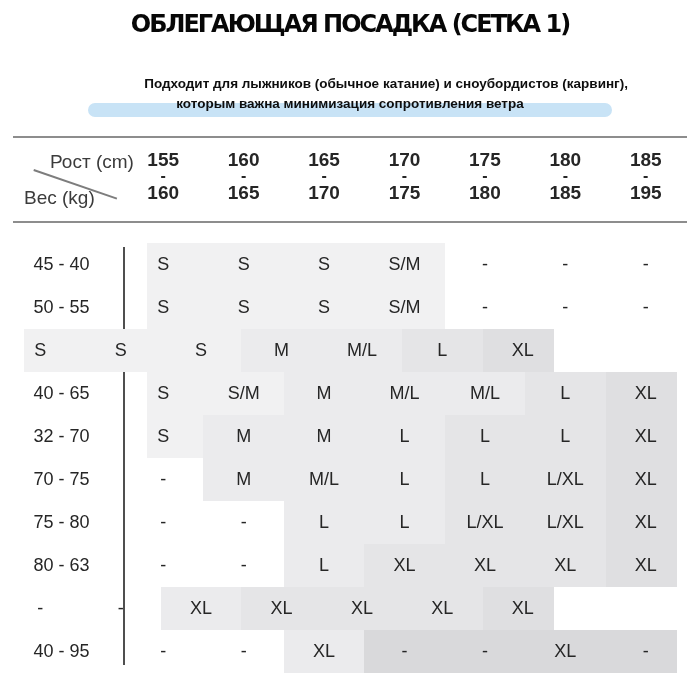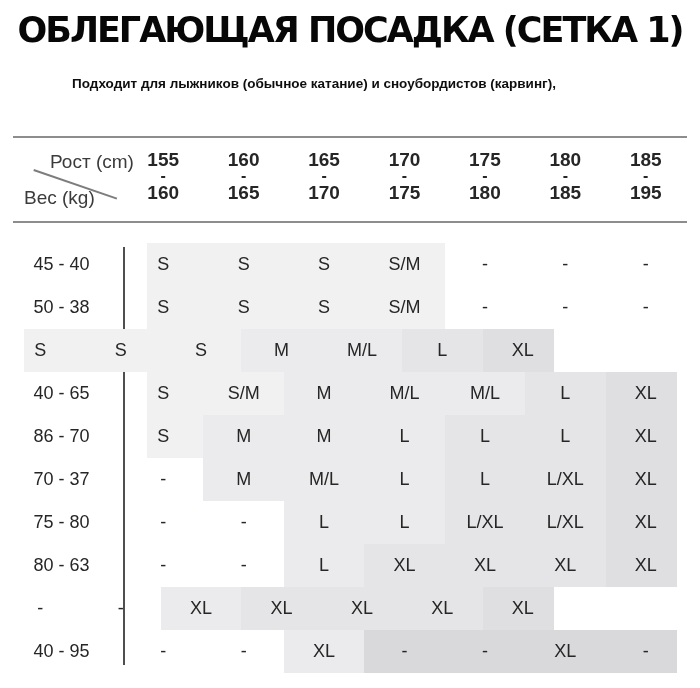--- a/index.html
+++ b/index.html
@@ -6,26 +6,26 @@
   body{
     width:700px;height:688px;background:#ffffff;position:relative;
     font-family:"Liberation Sans",sans-serif;color:#242424;overflow:hidden;
   }
   .page{position:absolute;inset:0;background:#fff;}
 
   
   .title{
     position:absolute;top:10px;left:0;width:700px;text-align:center;
     font-family:"DejaVu Sans",sans-serif;font-weight:bold;
-    font-size:35px;letter-spacing:-2px;color:#070707;white-space:nowrap;
+    font-size:24px;letter-spacing:-2px;color:#070707;white-space:nowrap;
   }
 
   
   .sub1{
-    position:absolute;top:76px;left:0;width:628px;text-align:center;
+    position:absolute;top:76px;left:0;width:628px;text-align:right;
     font-size:13.5px;font-weight:bold;color:#0e0e0e;
   }
   .sub2wrap{position:absolute;top:96px;left:0;width:700px;height:22px;}
   .hl-bar{
     position:absolute;top:7px;left:88px;width:524px;height:14px;
     border-radius:7px;z-index:0;
   }
   .sub2{
     position:relative;z-index:1;width:700px;text-align:center;
     font-size:13.5px;font-weight:bold;color:#0e0e0e;
@@ -70,20 +70,24 @@
   .vline{position:absolute;left:123px;top:247px;width:1.5px;height:418px;background:#4f4f4f;}
 </style>
 </head>
 <body>
 
 <div class="page">
 
   <div class="title">ОБЛЕГАЮЩАЯ ПОСАДКА (СЕТКА 1)</div>
 
   <div class="sub1">Подходит для лыжников (обычное катание) и сноубордистов (карвинг),</div>
+  <div class="sub2wrap">
+    <div class="hl-bar" id="hl-bar" style="background: rgb(200, 227, 246);"></div>
+    <div class="sub2">которым важна минимизация сопротивления ветра</div>
+  </div>
 
   <div class="hr hr1"></div>
 
   <div class="corner-rost">Рост (cm)</div>
   <div class="corner-ves">Вес (kg)</div>
   <div class="diag"></div>
 
   <div class="colheads" id="colheads">
       <div class="colhead">
         <span class="num">155</span>
@@ -154,21 +158,21 @@
             <div class="bg" style="background: transparent;"></div>
             <span class="v">-</span>
           </div>
           <div class="cell c6">
             <div class="bg" style="background: transparent;"></div>
             <span class="v">-</span>
           </div>
         </div>
       </div>
       <div class="row">
-        <div class="rlabel">50 - 38</div>
+        <div class="rlabel">50 - 55</div>
         <div class="cells">
           <div class="cell c0">
             <div class="bg" style="background: rgb(241, 241, 242);"></div>
             <span class="v">S</span>
           </div>
           <div class="cell c1">
             <div class="bg" style="background: rgb(241, 241, 242);"></div>
             <span class="v">S</span>
           </div>
           <div class="cell c2">
@@ -252,21 +256,21 @@
             <div class="bg" style="background: rgb(229, 229, 231);"></div>
             <span class="v">L</span>
           </div>
           <div class="cell c6">
             <div class="bg" style="background: rgb(223, 223, 225);"></div>
             <span class="v">XL</span>
           </div>
         </div>
       </div>
       <div class="row">
-        <div class="rlabel">86 - 70</div>
+        <div class="rlabel">32 - 70</div>
         <div class="cells">
           <div class="cell c0">
             <div class="bg" style="background: rgb(241, 241, 242);"></div>
             <span class="v">S</span>
           </div>
           <div class="cell c1">
             <div class="bg" style="background: rgb(235, 235, 237);"></div>
             <span class="v">M</span>
           </div>
           <div class="cell c2">
@@ -285,21 +289,21 @@
             <div class="bg" style="background: rgb(229, 229, 231);"></div>
             <span class="v">L</span>
           </div>
           <div class="cell c6">
             <div class="bg" style="background: rgb(223, 223, 225);"></div>
             <span class="v">XL</span>
           </div>
         </div>
       </div>
       <div class="row">
-        <div class="rlabel">70 - 37</div>
+        <div class="rlabel">70 - 75</div>
         <div class="cells">
           <div class="cell c0">
             <div class="bg" style="background: transparent;"></div>
             <span class="v">-</span>
           </div>
           <div class="cell c1">
             <div class="bg" style="background: rgb(235, 235, 237);"></div>
             <span class="v">M</span>
           </div>
           <div class="cell c2">

